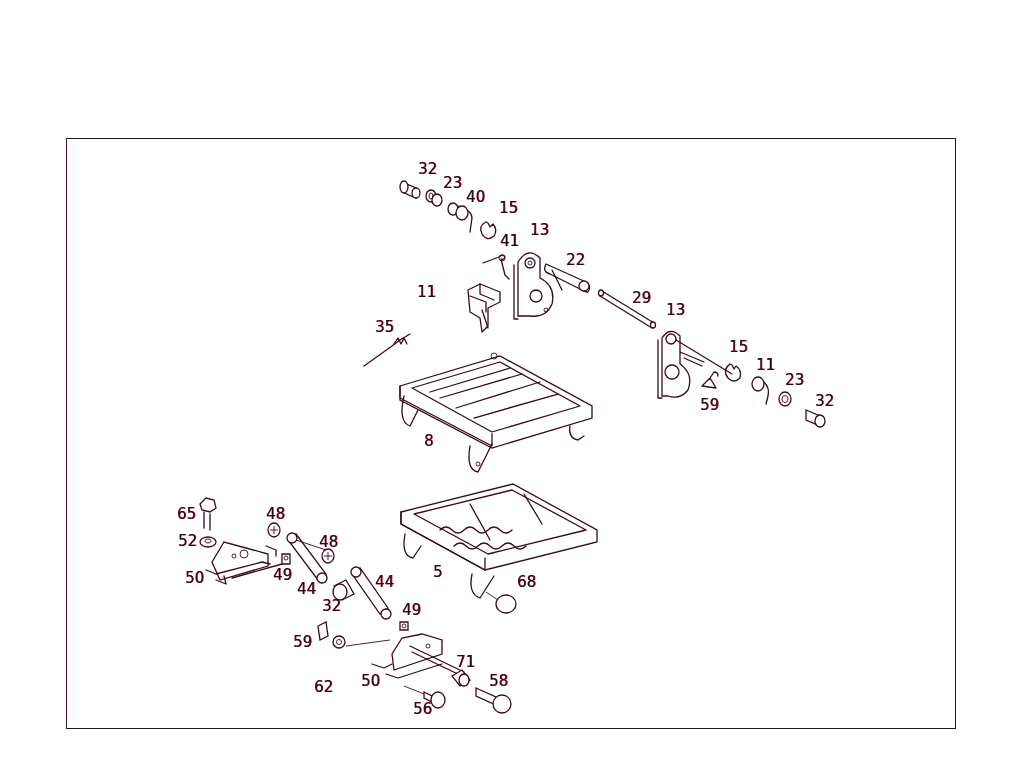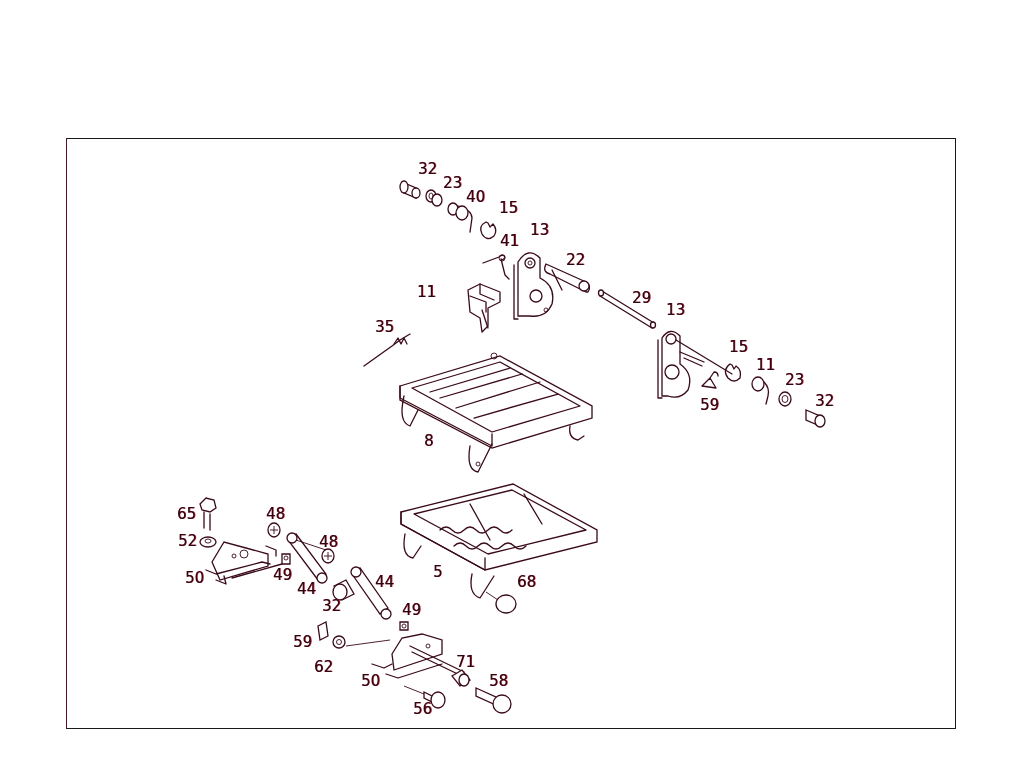--- a/index.html
+++ b/index.html
@@ -226,18 +226,18 @@
   <span class="lbl" style="left:178px;top:534px">52</span>
   <span class="lbl" style="left:433px;top:565px">5</span>
   <span class="lbl" style="left:185px;top:571px">50</span>
   <span class="lbl" style="left:273px;top:568px">49</span>
   <span class="lbl" style="left:297px;top:582px">44</span>
   <span class="lbl" style="left:375px;top:575px">44</span>
   <span class="lbl" style="left:322px;top:599px">32</span>
   <span class="lbl" style="left:517px;top:575px">68</span>
   <span class="lbl" style="left:402px;top:603px">49</span>
   <span class="lbl" style="left:293px;top:635px">59</span>
-  <span class="lbl" style="left:314px;top:660px">62</span>
+  <span class="lbl" style="left:314px;top:680px">62</span>
   <span class="lbl" style="left:456px;top:655px">71</span>
   <span class="lbl" style="left:489px;top:674px">58</span>
   <span class="lbl" style="left:361px;top:674px">50</span>
   <span class="lbl" style="left:413px;top:702px">56</span>
 </div>
 
 </body></html>

